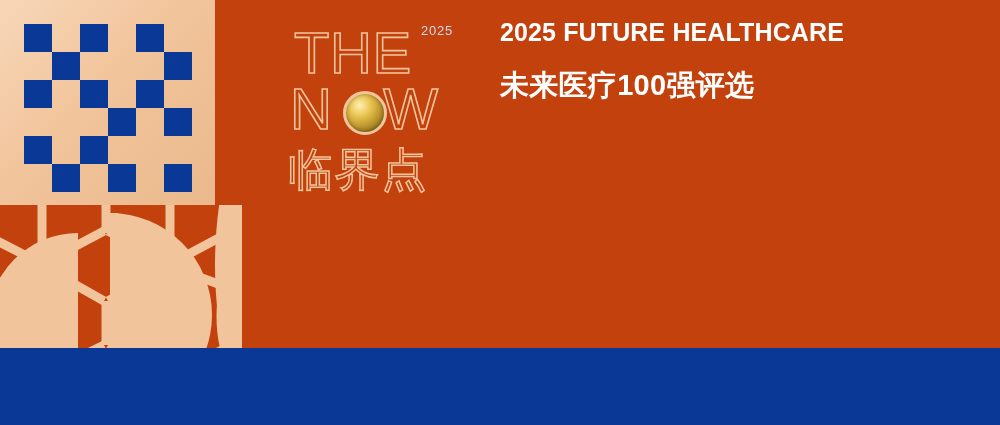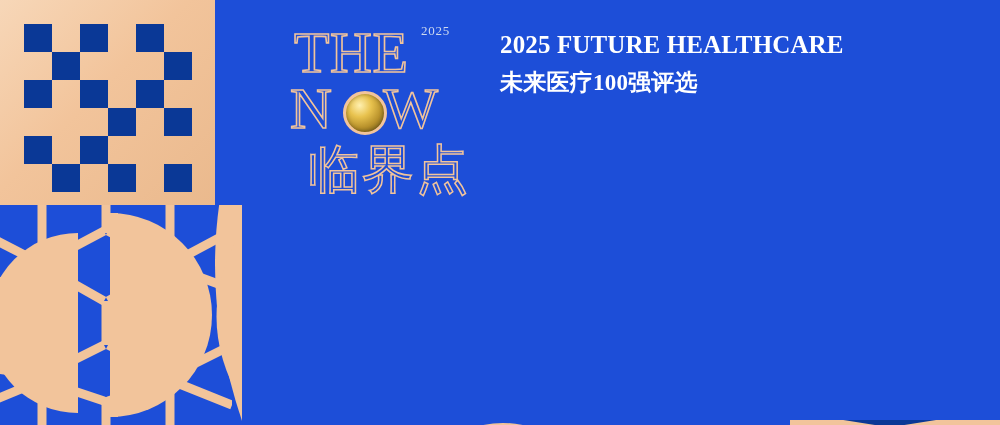--- a/index.html
+++ b/index.html
@@ -1,20 +1,19 @@
 <!DOCTYPE html>
 <html><head>
 <meta charset="utf-8">
 <style>
   html,body{margin:0;padding:0;background:#0a3896;}
   body{font-family:"Liberation Sans",sans-serif;}
   #banner{
-    position:relative;width:1000px;height:425px;overflow:hidden;
-    background:#1d4ed8;
-    font-family:Liberation Serif, serif;
+    position:relative;width:1000px;height:348px;overflow:hidden;
+    background:#c2410c;
   }
 
   
   #checker-panel{
     position:absolute;left:0;top:0;width:215px;height:205px;
     background:linear-gradient(135deg,#f7d7b8 0%,#f2c49b 45%,#eab98d 100%);
   }
   #checker-grid{
     position:absolute;left:24px;top:24px;width:168px;height:168px;
   }
@@ -38,39 +37,39 @@
   }
   #logo-now .n1{letter-spacing:.30em;}
   #logo-now .w1{margin-left:34px;}
   #logo-orb{
     position:absolute;left:55px;top:73px;width:38px;height:38px;border-radius:50%;
     border:3px solid #f2c49b;
     background:radial-gradient(circle at 36% 30%,#fff0b0 0%,#e8c24e 32%,#b8912b 62%,#6b5616 92%,#3c3109 100%);
     box-shadow:0 0 4px rgba(0,0,0,.35) inset;
   }
   #logo-cn{
-    left:0px;top:124px;font-size:52px;line-height:56px;letter-spacing:.04em;
-    -webkit-text-stroke:1.5px #f2c49b;color:transparent;font-weight:400;margin-left:20px;
+    left:0px;top:124px;font-size:45px;line-height:56px;letter-spacing:.04em;
+    -webkit-text-stroke:1.5px #f2c49b;color:transparent;font-weight:400;
   }
 
   
   #headline-block{position:absolute;left:500px;top:18px;width:400px;}
   #top100{
     font-size:82px;line-height:74px;font-weight:700;letter-spacing:-.045em;
     color:transparent;-webkit-text-stroke:1.3px #ffffff;
     opacity:.92;
   }
   .eng-line{
     color:#ffffff;font-weight:700;font-size:25px;line-height:25.5px;
     letter-spacing:.005em;white-space:nowrap;
   }
-  #eng1{margin-top:14px;}
+  #eng1{margin-top:2px;}
   #cn-headline{
-    color:#ffffff;font-weight:700;font-size:23px;line-height:38px;
-    letter-spacing:.01em;margin-top:6px;white-space:nowrap;
+    color:#ffffff;font-weight:700;font-size:29px;line-height:38px;
+    letter-spacing:.01em;margin-top:20px;white-space:nowrap;
   }
 
   
   #bottom-band{position:absolute;left:0;top:205px;width:1000px;height:220px;}
 
   #hex-pattern{position:absolute;left:0;top:0;width:232px;height:220px;overflow:hidden;}
   #leaf-shape{position:absolute;left:195px;top:205px;}
   #pacman{position:absolute;left:418px;top:211px;}
 
   #chevrons{position:absolute;left:790px;top:205px;width:210px;height:220px;overflow:hidden;}

